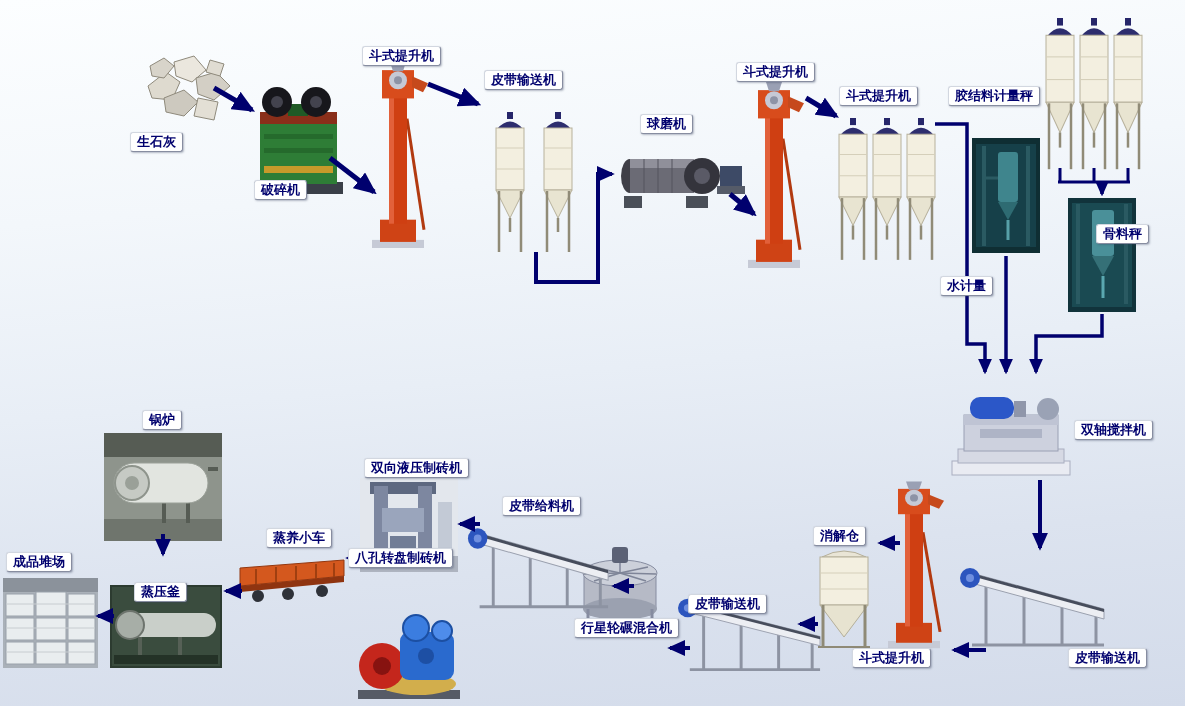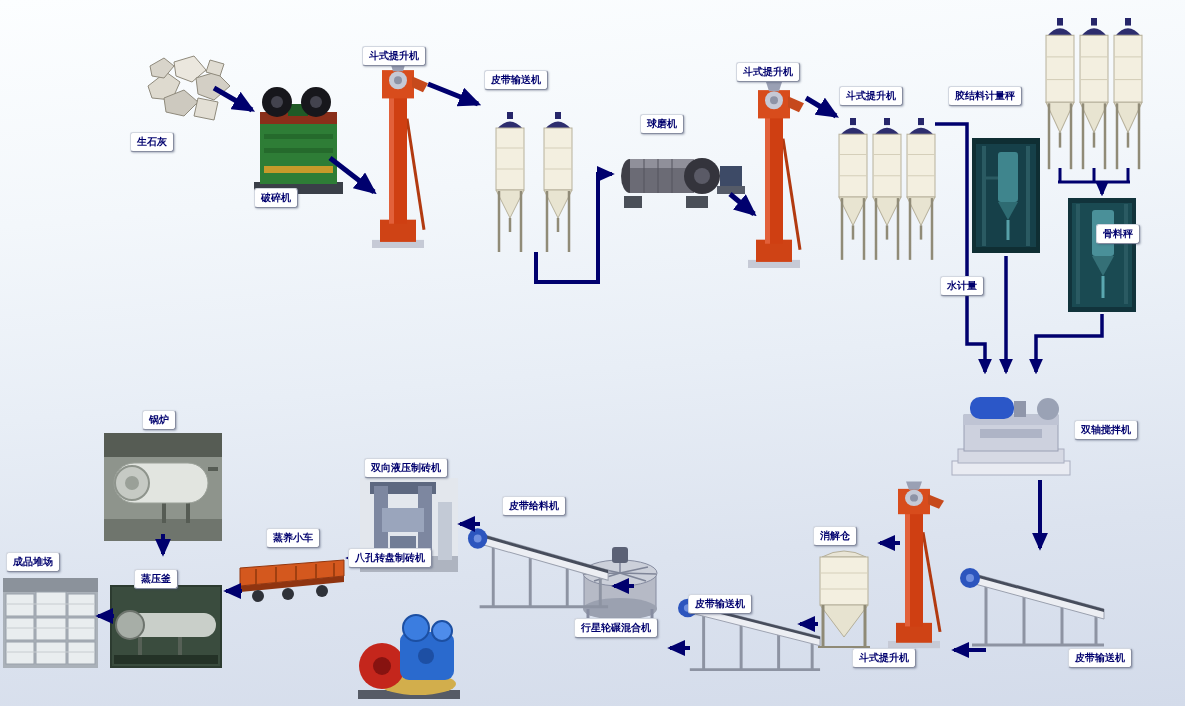--- a/index.html
+++ b/index.html
@@ -3,21 +3,21 @@
 <meta charset="utf-8">
 <style>
   *{box-sizing:border-box}
   body{margin:0;font-family:"DejaVu Sans","Liberation Sans",sans-serif}
   #stage{position:relative;width:1185px;height:706px;overflow:hidden;
          background:linear-gradient(175deg,#fcfeff 0%,#f3f7fb 28%,#e8eef6 52%,#dce3ef 76%,#d3dbea 100%)}
   .equip{position:absolute;z-index:2}
   .equip svg{display:block;width:100%;height:100%}
   #arrows{position:absolute;left:0;top:0;z-index:5}
   .lbl{position:absolute;z-index:10;background:#ffffff;color:#00006e;
-       font-size:10px;font-weight:bold;line-height:16px;padding:1px 6px;
+       font-size:13px;font-weight:bold;line-height:16px;padding:1px 6px;
        border:1px solid;border-color:#d2d7e0 #878da0 #878da0 #d2d7e0;border-radius:3px;
        box-shadow:1px 1px 2px rgba(55,65,95,.35);white-space:nowrap}
 </style>
 </head>
 <body>
 
 <div id="stage">
 
   <div class="equip" style="left:140px;top:52px;width:95px;height:78px">
     <svg viewBox="0 0 95 78">
@@ -404,36 +404,36 @@
       <path d="M634,586 L614,586" stroke-width="4" marker-end="url(#ah)"></path>
       <path d="M480,524 L460,524" stroke-width="4" marker-end="url(#ah)"></path>
       <path d="M368,558 L348,558" stroke-width="4" marker-end="url(#ah)"></path>
       <path d="M242,591 L226,591" stroke-width="4" marker-end="url(#ah)"></path>
       <path d="M114,616 L98,616" stroke-width="4" marker-end="url(#ah)"></path>
       <path d="M163,534 L163,554" stroke-width="4" marker-end="url(#ah)"></path>
     </g>
   </svg>
 
   <span class="lbl" style="left:130px;top:132px">生石灰</span>
-  <span class="lbl" style="left:254px;top:188px">破碎机</span>
+  <span class="lbl" style="left:254px;top:180px">破碎机</span>
   <span class="lbl" style="left:362px;top:46px">斗式提升机</span>
   <span class="lbl" style="left:484px;top:70px">皮带输送机</span>
   <span class="lbl" style="left:640px;top:114px">球磨机</span>
   <span class="lbl" style="left:736px;top:62px">斗式提升机</span>
   <span class="lbl" style="left:839px;top:86px">斗式提升机</span>
   <span class="lbl" style="left:948px;top:86px">胶结料计量秤</span>
   <span class="lbl" style="left:1096px;top:224px">骨料秤</span>
   <span class="lbl" style="left:940px;top:276px">水计量</span>
   <span class="lbl" style="left:1074px;top:420px">双轴搅拌机</span>
   <span class="lbl" style="left:1068px;top:648px">皮带输送机</span>
   <span class="lbl" style="left:852px;top:648px">斗式提升机</span>
   <span class="lbl" style="left:813px;top:526px">消解仓</span>
   <span class="lbl" style="left:688px;top:594px">皮带输送机</span>
   <span class="lbl" style="left:574px;top:618px">行星轮碾混合机</span>
   <span class="lbl" style="left:502px;top:496px">皮带给料机</span>
   <span class="lbl" style="left:364px;top:458px">双向液压制砖机</span>
   <span class="lbl" style="left:348px;top:548px">八孔转盘制砖机</span>
   <span class="lbl" style="left:266px;top:528px">蒸养小车</span>
-  <span class="lbl" style="left:134px;top:569px">蒸压釜</span>
+  <span class="lbl" style="left:134px;top:582px">蒸压釜</span>
   <span class="lbl" style="left:142px;top:410px">锅炉</span>
   <span class="lbl" style="left:6px;top:552px">成品堆场</span>
 
 </div>
 
 </body></html>

